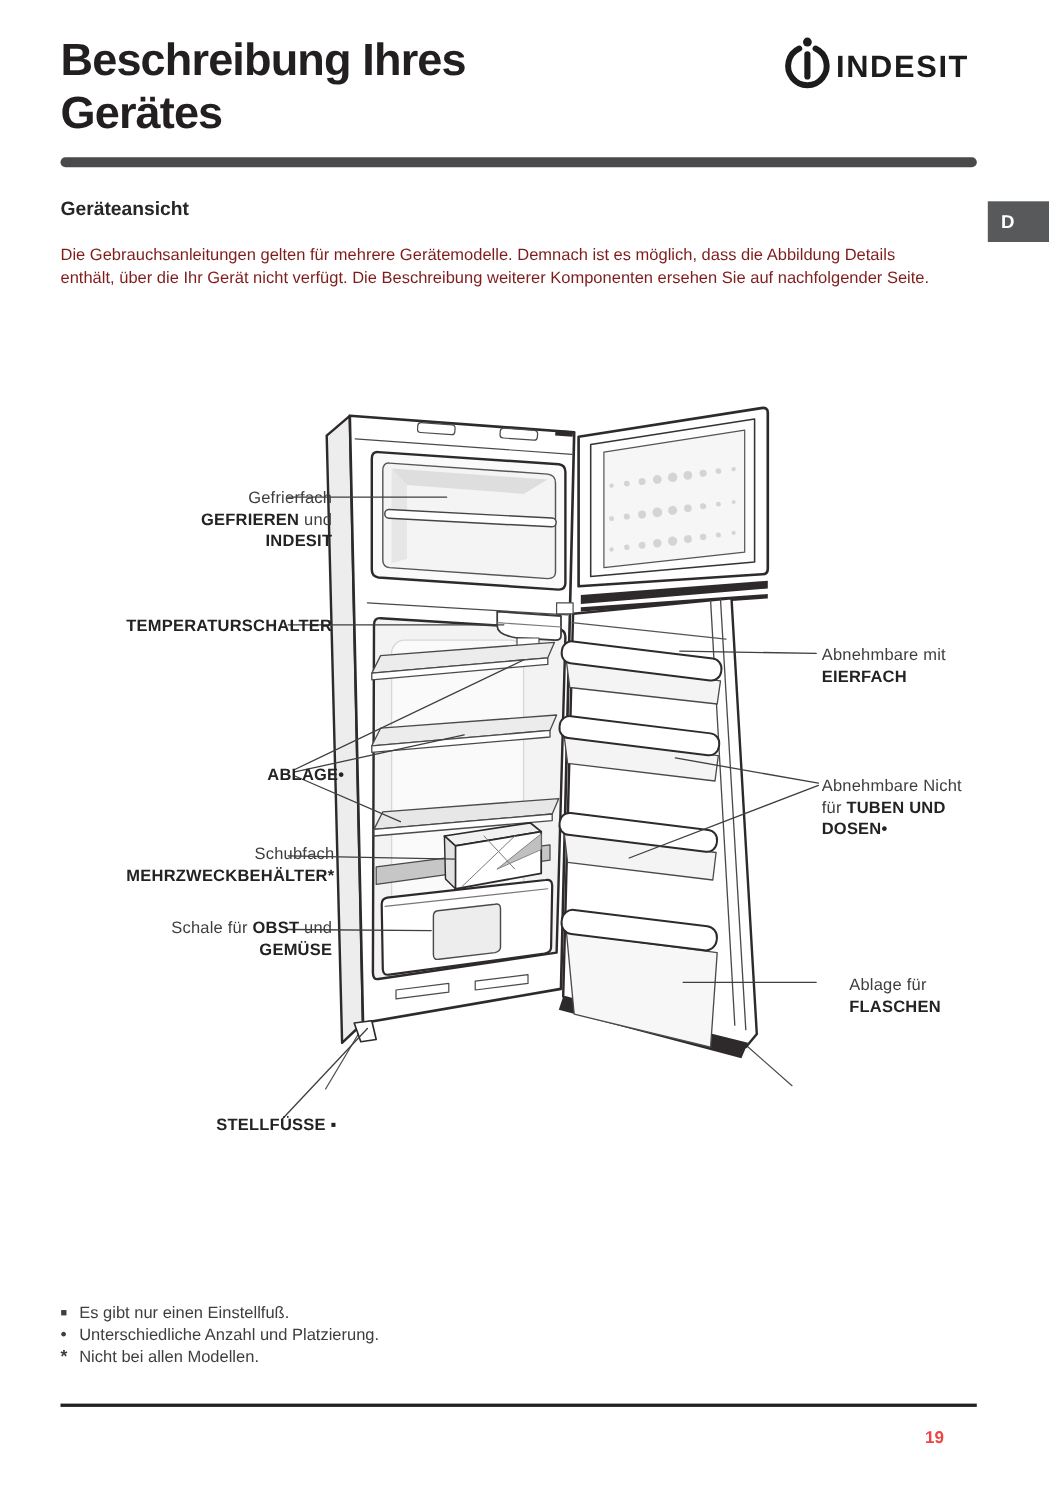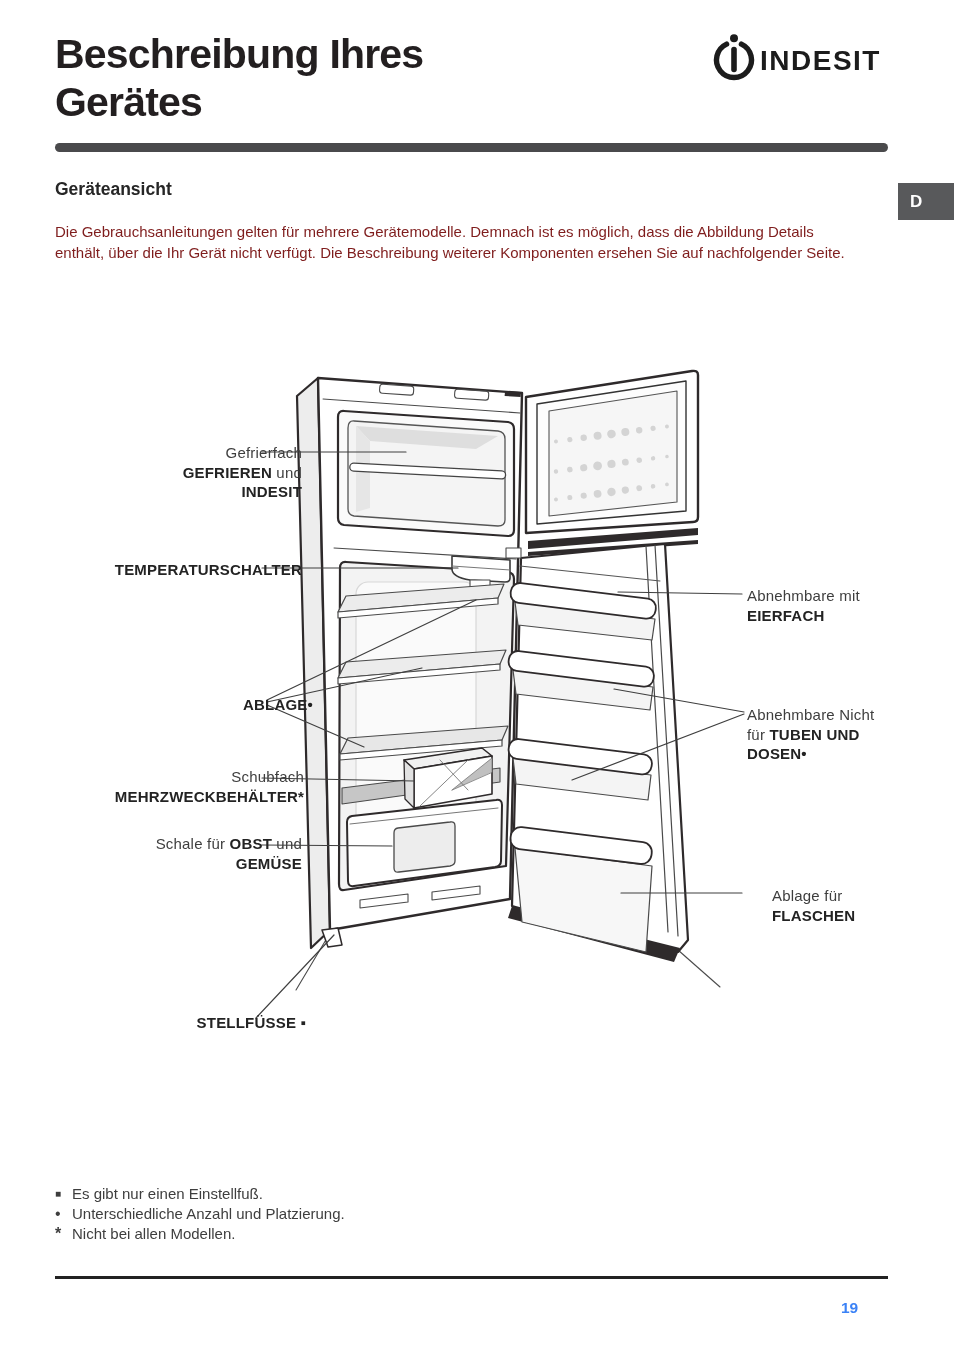--- a/index.html
+++ b/index.html
@@ -30,21 +30,21 @@
   .lbl.r{text-align:right;}
   
   .footnotes{position:absolute; left:55px; top:1184px; font-size:15px; line-height:20px; color:#3e3e3e; z-index:2;}
   .fn{display:flex;}
   .fn .mark{width:17px; flex:0 0 17px;}
   .fn.sq .mark{font-size:10px; line-height:20px;}
   .fn.dot .mark{font-size:16px;}
   .fn.star .mark{font-size:16px; font-weight:700;}
   
   .footer-rule{position:absolute; left:55px; top:1276px; width:833px; height:3px; background:#222;}
-  .page-number{position:absolute; left:841px; top:1299px; font-size:15.5px; font-weight:700; color:#3b82f6;}
+  .page-number{position:absolute; left:841px; top:1299px; font-size:15.5px; font-weight:700; color:#ef4444;}
 </style>
 </head>
 <body>
 
 <div class="page">
 
   <div class="title">
     <div>Beschreibung Ihres</div>
     <div>Gerätes</div>
   </div>

